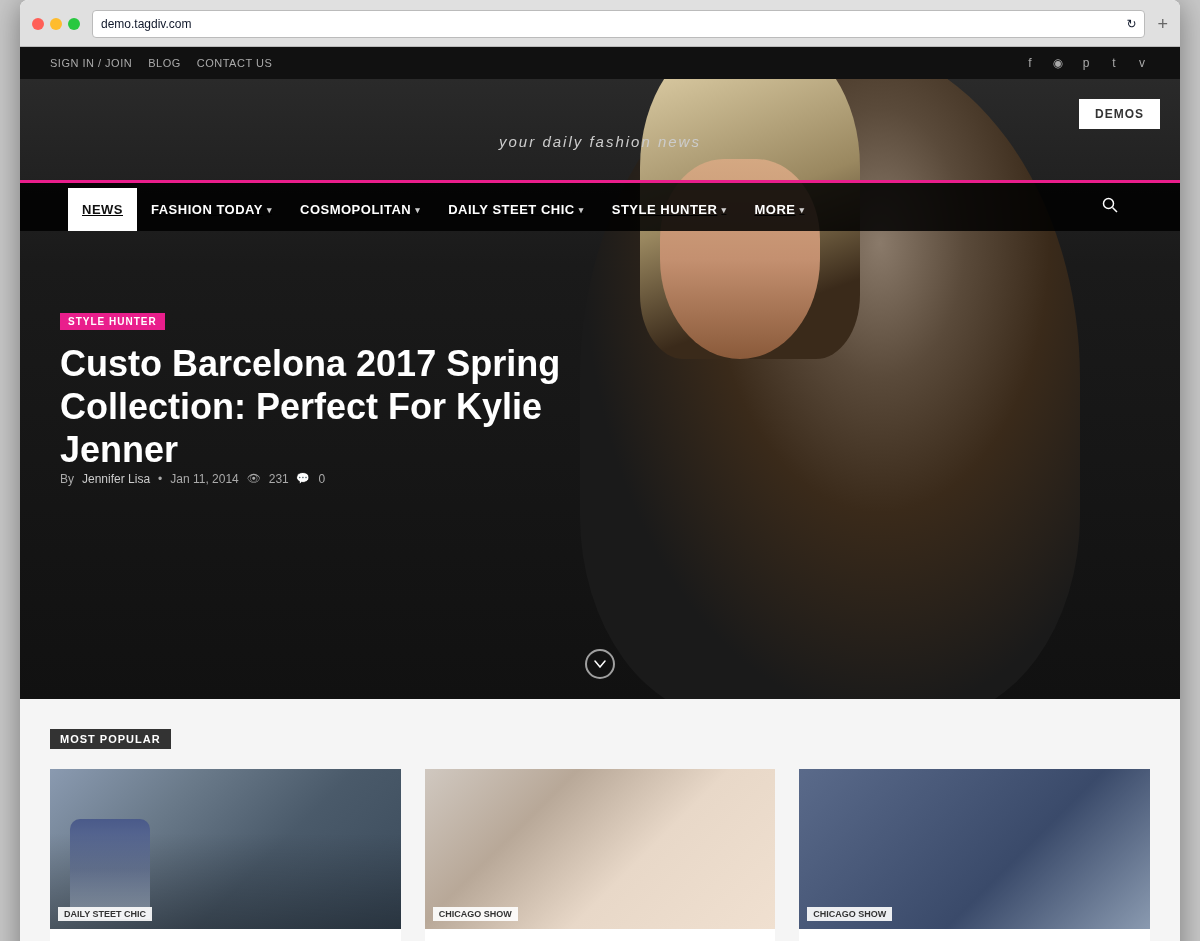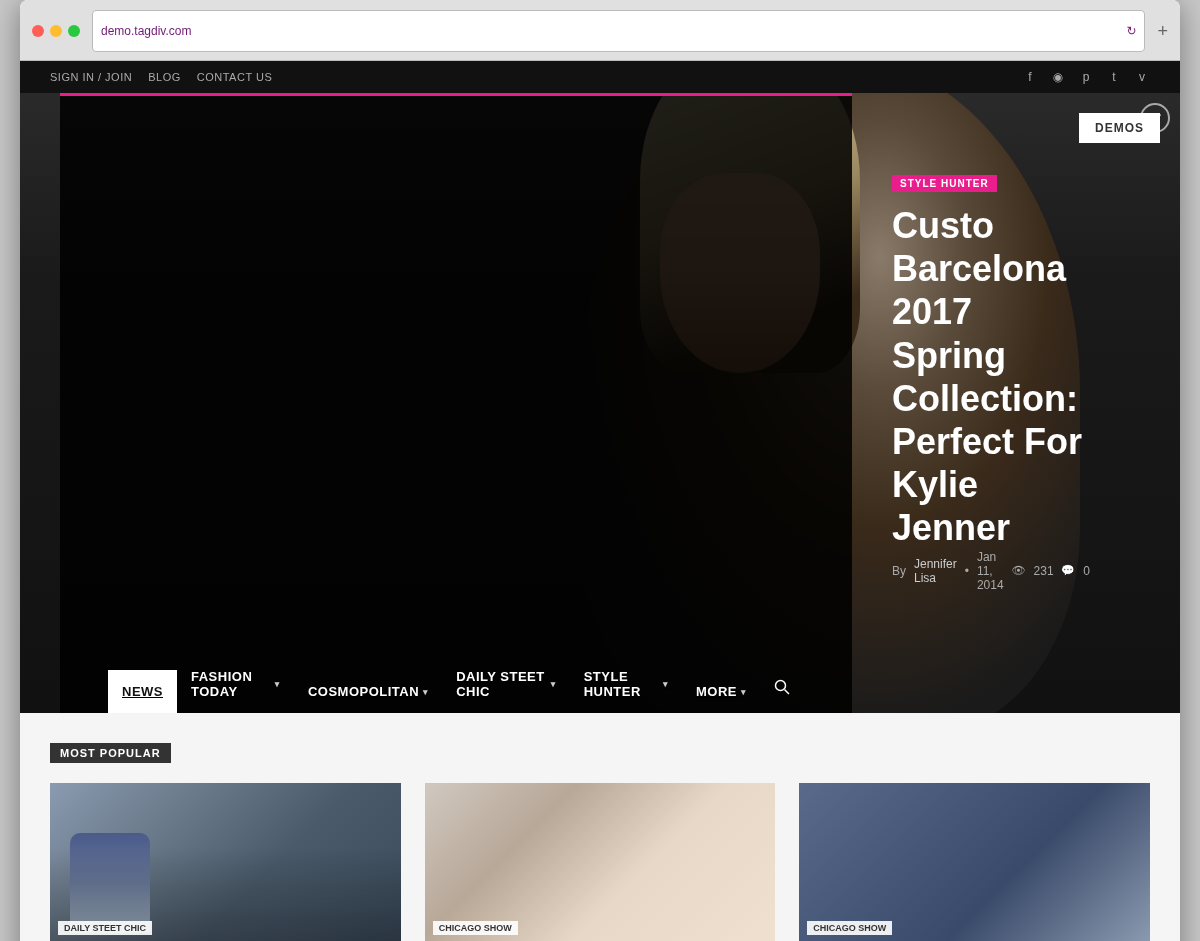--- a/index.html
+++ b/index.html
@@ -30,23 +30,23 @@
     .tl { width: 12px; height: 12px; border-radius: 50%; }
     .tl-red { background: #ff5f57; }
     .tl-yellow { background: #febc2e; }
     .tl-green { background: #28c840; }
     .address-bar {
       flex: 1;
       margin: 0 12px;
       background: #fff;
       border: 1px solid #bbb;
       border-radius: 4px;
-      padding: 13px 8px;
+      padding: 6px 8px;
       font-size: 12px;
-      color: #701a75;
+      color: #0f172a;
       display: flex;
       align-items: center;
       justify-content: space-between;
     }
     .browser-plus { font-size: 18px; color: #666; cursor: pointer; }
 
     
     .site { background: #1a1a1a; }
 
     
@@ -76,21 +76,21 @@
       align-items: center;
       justify-content: center;
     }
 
     
     .hero {
       position: relative;
       background: linear-gradient(to bottom, #2a2a2a 0%, #1a1a1a 30%, #111 100%);
       min-height: 620px;
       display: flex;
-      flex-direction: row;
+      flex-direction: column;
     }
 
     
     .hero-bg {
       position: absolute;
       top: 0; left: 0; right: 0; bottom: 0;
       overflow: hidden;
     }
     .hero-bg-inner {
       position: absolute;
@@ -383,20 +383,21 @@
       <div class="hero-bg">
         <div class="hero-bg-inner">
           <div class="hero-hair-light"></div>
           <div class="hero-face-skin"></div>
         </div>
       </div>
 
       <button class="demos-btn">DEMOS</button>
 
       <div class="site-header">
+        <p class="site-subtitle">your daily fashion news</p>
       </div>
 
       <nav class="nav-bar">
         <a class="nav-item active">
           <span>NEWS</span>
         </a>
         <a class="nav-item">
           <span>FASHION TODAY</span>
           <span class="chevron">▾</span>
         </a>

